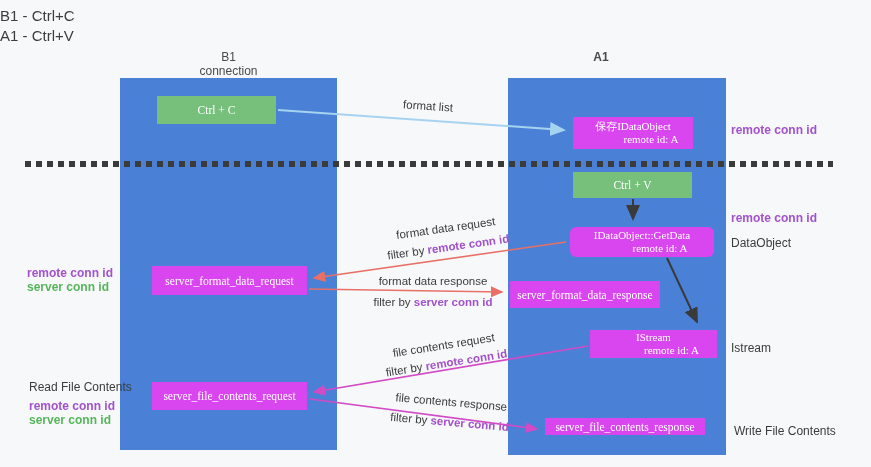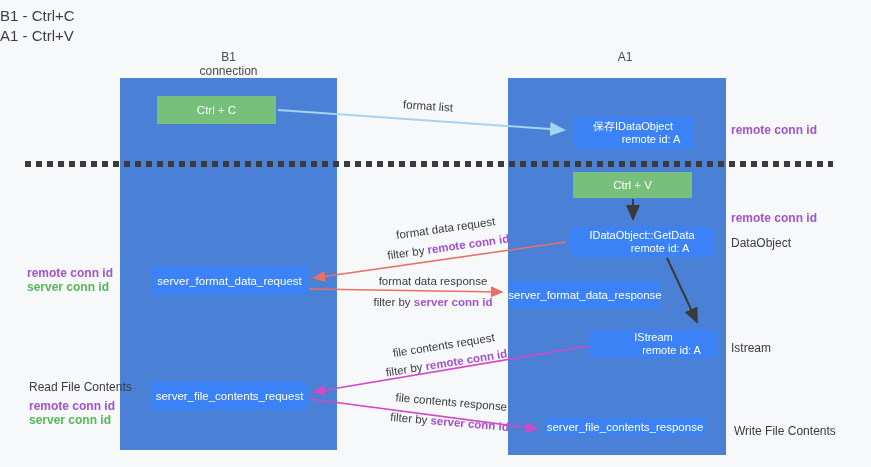--- a/index.html
+++ b/index.html
@@ -15,24 +15,24 @@
     font-size:15px;line-height:20px;color:#3d3d3d;
   }
   .col-header{
     top:50px;text-align:center;font-size:12px;line-height:14px;color:#4a4a4a;
   }
   .column{
     background:#4a80d6;
   }
   .node{
     display:flex;flex-direction:column;align-items:center;justify-content:center;
-    color:#fff;text-align:center;
+    color:#fff;text-align:center;font-family:Liberation Serif, serif;
   }
   .node.green{background:#76c07c;}
-  .node.orange{background:#3b82f6;}
+  .node.orange{background:#d946ef;}
   .node .l1{font-size:11px;line-height:13px;}
   .node .l2{font-size:11px;line-height:13px;padding-left:36px;}
   .node .single{font-size:11.5px;}
   .dashed-line{
     top:161px;left:25px;width:808px;height:6px;
     background:repeating-linear-gradient(to right,#3b3b3b 0 6px,transparent 6px 11px);
   }
   .edge-label{font-size:11.5px;color:#3c3c3c;text-align:center;}
   .edge-label .pair-line{white-space:nowrap;}
   .purple{color:#a352cb;font-weight:bold;}
@@ -48,21 +48,21 @@
 
   <div class="abs title">
     <div>B1 - Ctrl+C</div>
     <div>A1 - Ctrl+V</div>
   </div>
 
   <div class="abs col-header" style="left:120px;width:217px;">
     <div>B1</div>
     <div>connection</div>
   </div>
-  <div class="abs col-header" style="left:516px;width:218px;">
+  <div class="abs col-header" style="left:492px;width:218px;font-weight:bold;">
     <div>A1</div>
   </div>
 
   <div class="abs column" style="left:120px;top:78px;width:217px;height:372px;"></div>
   <div class="abs column" style="left:508px;top:78px;width:218px;height:377px;"></div>
 
   <div class="abs dashed-line"></div>
 
   <div class="abs node green" style="left:157px;top:96px;width:119px;height:28px;">
     <div class="single">Ctrl + C</div>

